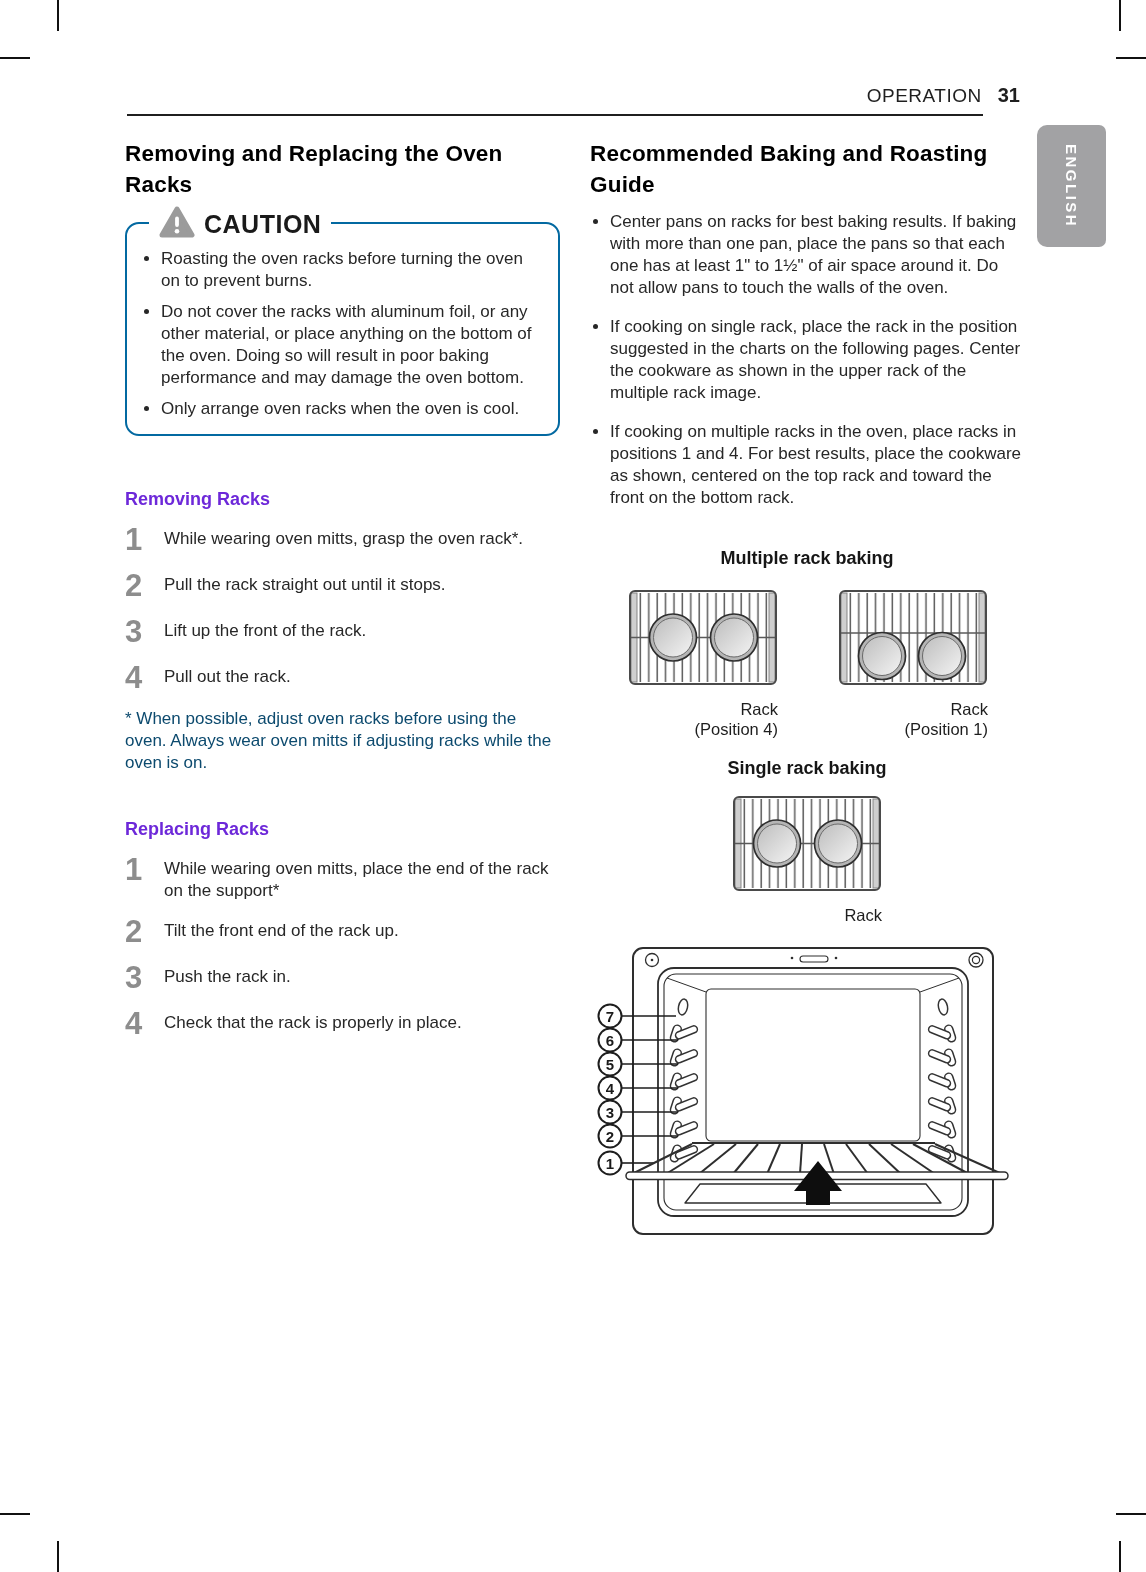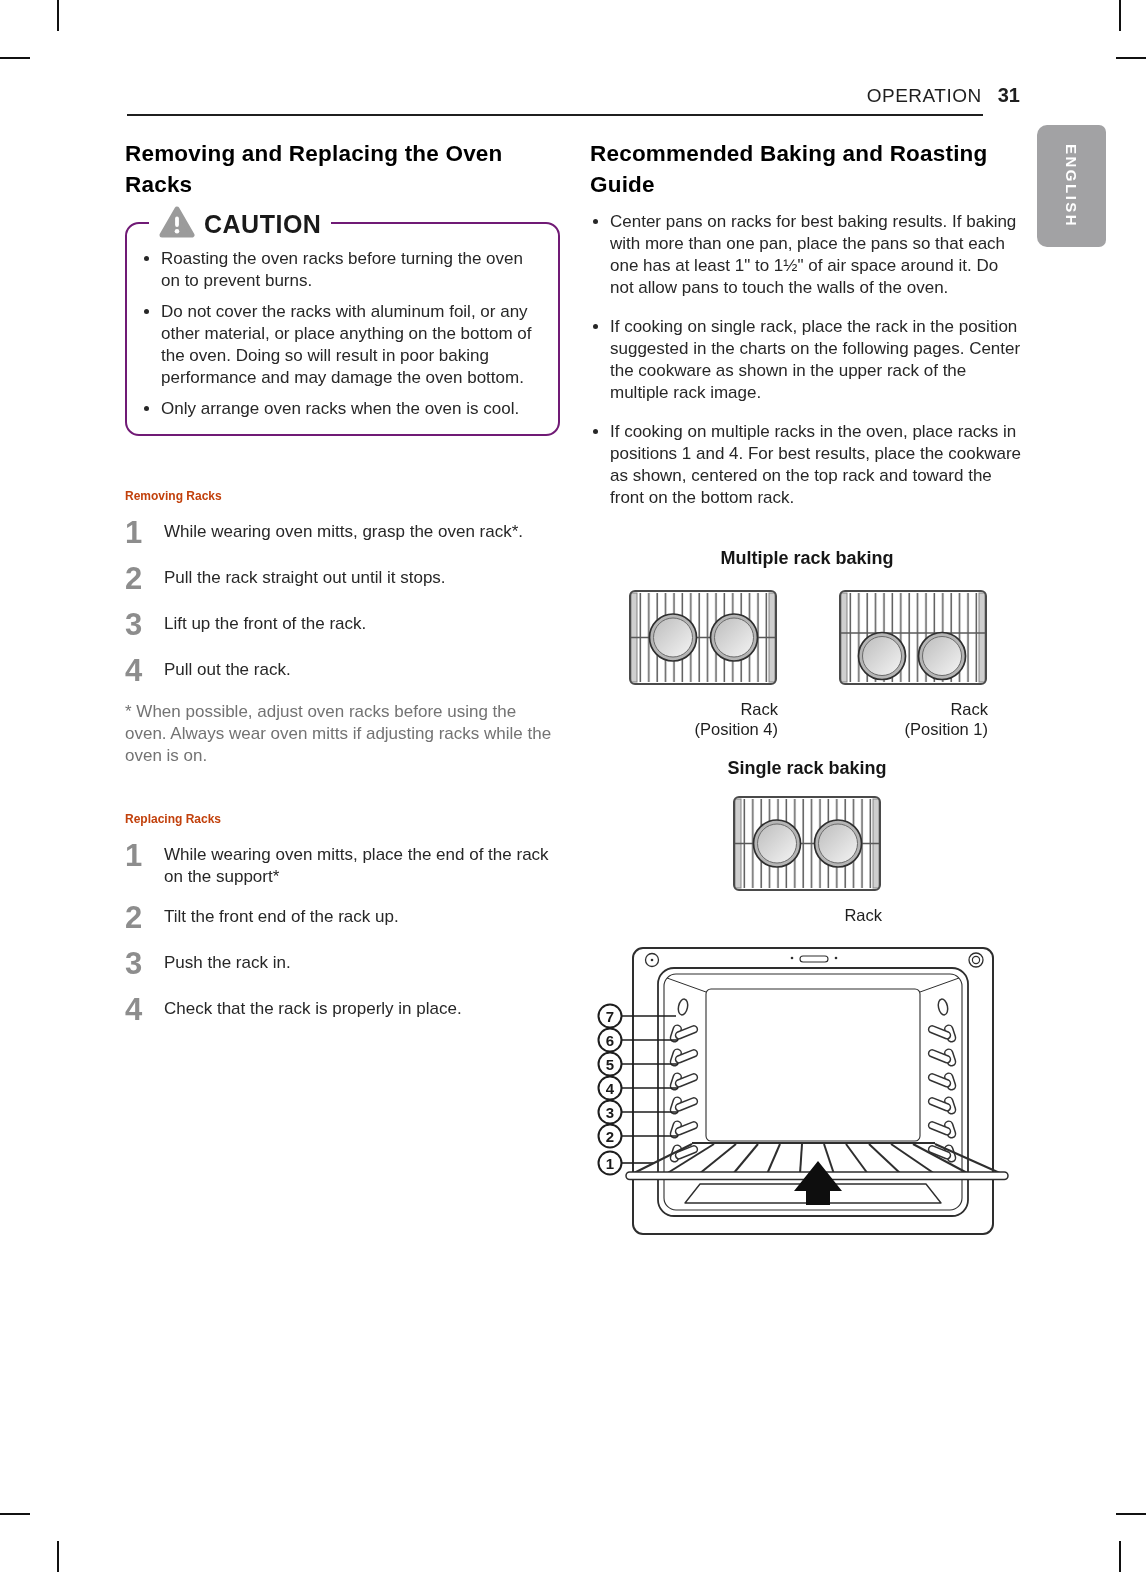--- a/index.html
+++ b/index.html
@@ -23,38 +23,38 @@
             letter-spacing:2.5px;}
 
   
   .col{position:absolute;top:138px;}
   .col-left{left:125px;width:435px;}
   .col-right{left:590px;width:434px;}
 
   h1{font-size:22.5px;line-height:31px;font-weight:700;color:#000000;margin:0;letter-spacing:.2px;}
 
   
-  .caution{position:relative;margin-top:22px;border:2px solid #701a75;border-radius:14px;
+  .caution{position:relative;margin-top:22px;border:2px solid #0369a1;border-radius:14px;
            padding:24px 14px 12px 12px;}
   .caution-title{position:absolute;top:-18px;left:22px;background:#fff;padding:0 10px;
            display:flex;align-items:center;gap:9px;}
   .caution-title .word{font-size:25px;font-weight:800;color:#1a1a1a;letter-spacing:.5px;}
   ul.dots{list-style:disc;margin:0;padding-left:22px;}
   ul.dots li{font-size:17px;line-height:22px;margin-bottom:9px;color:#272727;}
   ul.dots li:last-child{margin-bottom:2px;}
 
-  .sec-head{font-size:12px;font-weight:700;color:#c2410c;margin:0;}
+  .sec-head{font-size:18px;font-weight:700;color:#6d28d9;margin:0;}
   .rm-head{margin-top:53px;}
   .rp-head{margin-top:45px;}
 
   .step{display:flex;gap:15px;margin-top:14px;margin-bottom:14px;}
   .step:first-of-type{margin-top:9px;}
   .step-num{flex:0 0 24px;font-size:31px;line-height:32px;font-weight:700;color:#8d8d8d;}
   .step-text{font-size:17px;line-height:22px;padding-top:4px;color:#272727;}
-  .footnote{font-size:17px;line-height:22px;margin-top:9px;color:#737373;}
+  .footnote{font-size:17px;line-height:22px;margin-top:9px;color:#0c4a6e;}
 
   
   .col-right ul.dots{margin-top:11px;padding-left:20px;}
   .col-right ul.dots li{margin-bottom:17px;}
 
   .fig-head{font-size:18px;font-weight:700;text-align:center;color:#161616;margin:0;}
   .mrb-head{margin-top:39px;}
   .srb-head{margin-top:19px;}
 
   .racks-row{display:flex;padding-left:38px;gap:60px;margin-top:20px;}

